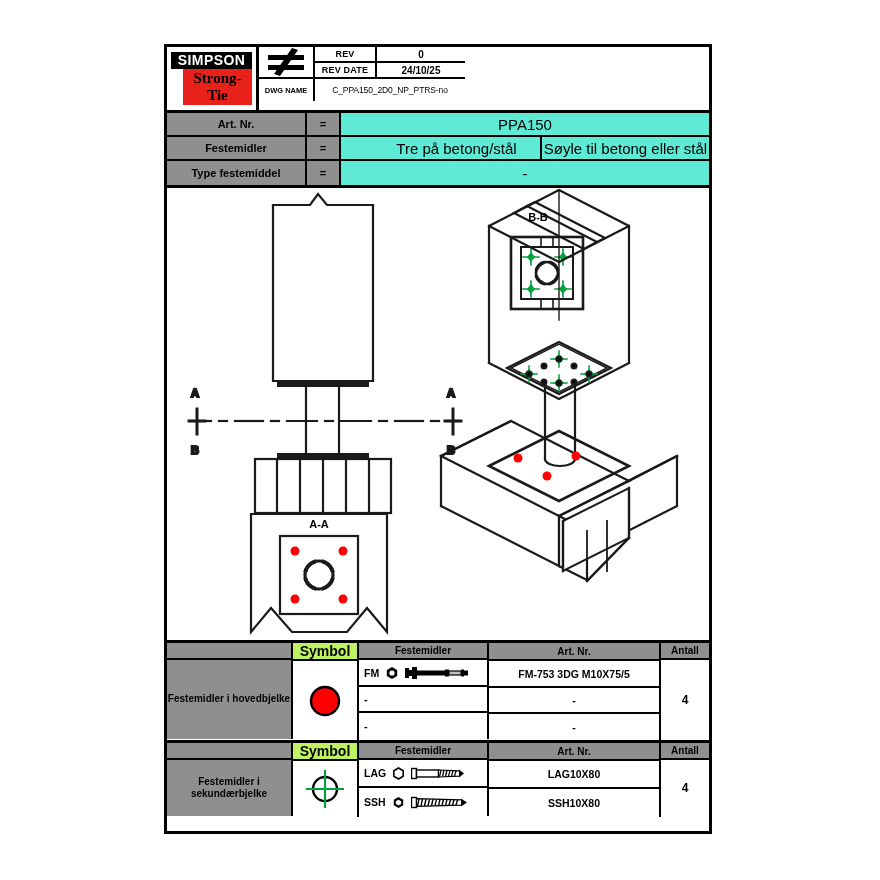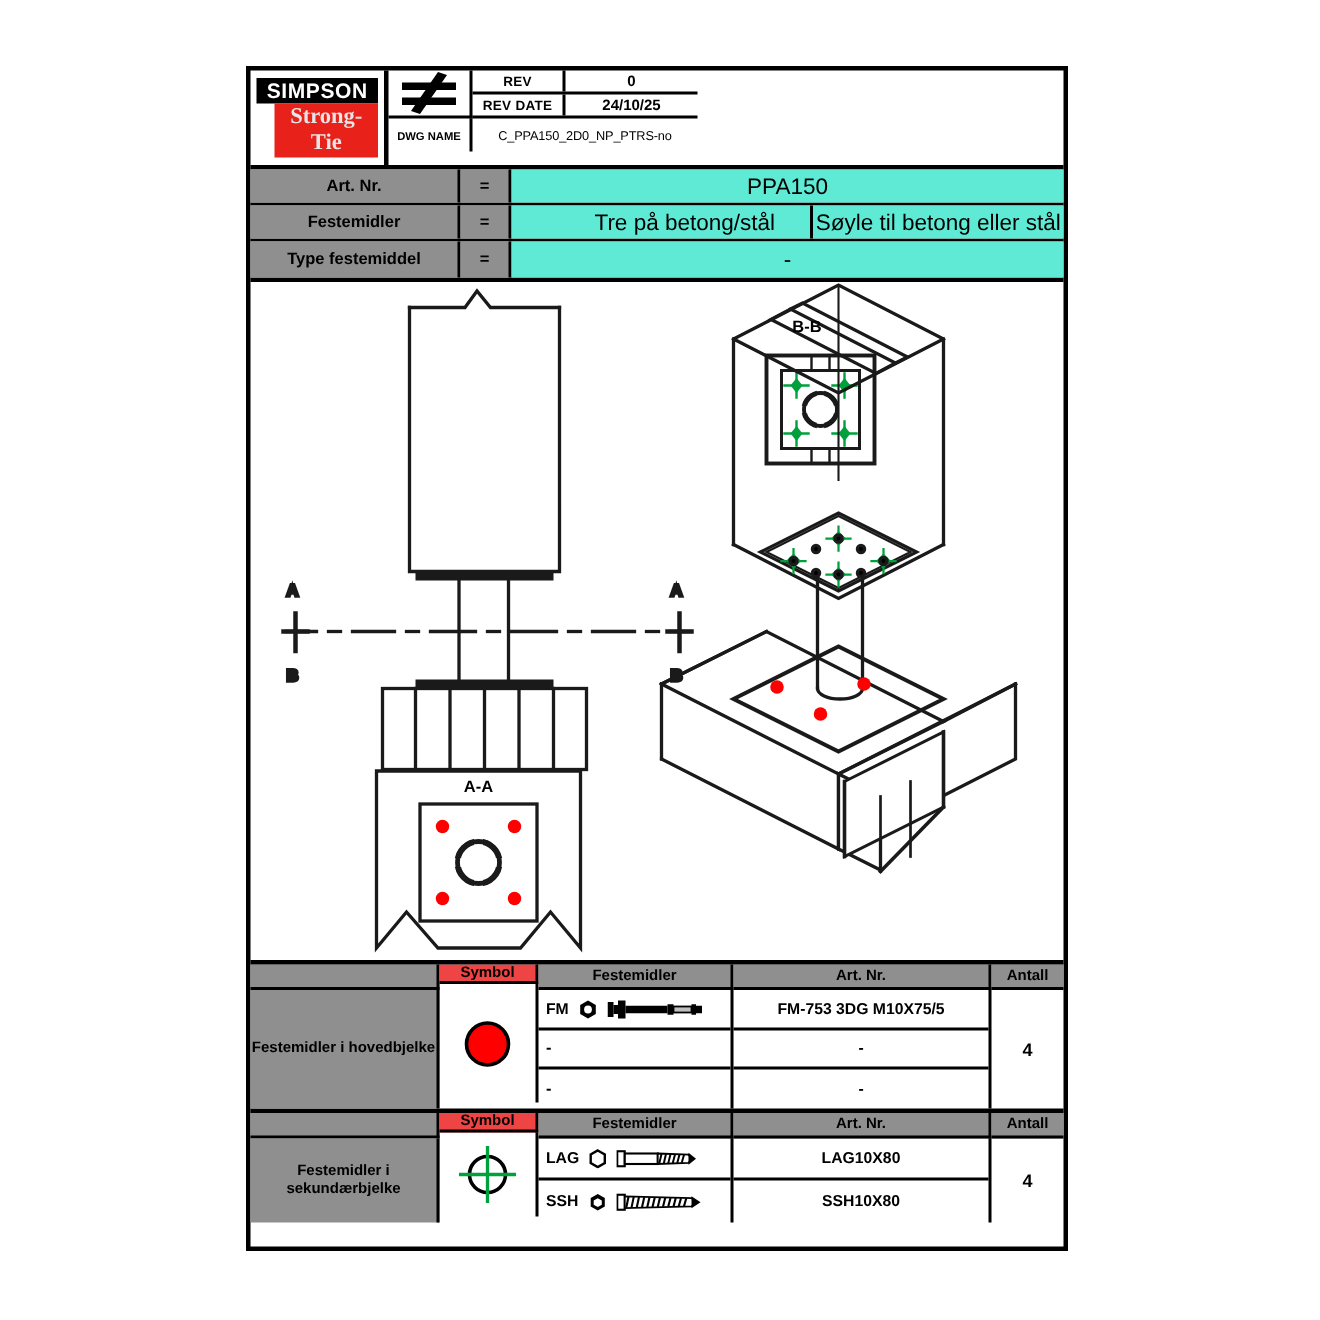--- a/index.html
+++ b/index.html
@@ -33,21 +33,21 @@
   }
   .logo-top {
     background: #000; color: #fff;
     font-weight: bold; font-size: 14px;
     letter-spacing: .4px;
     text-align: center;
     padding: 1px 2px;
     line-height: 1.1;
   }
   .logo-bot {
-    background: #e8221b; color: #e5e5e5;
+    background: #e8221b; color: #000000;
     font-family: "Liberation Serif", serif;
     font-weight: bold; font-size: 15px;
     text-align: center;
     padding: 1px 2px;
     line-height: 1.15;
     margin-left: 12px;
   }
   #title-cell {
     flex: 1;
     display: flex; align-items: center; justify-content: center;
@@ -133,22 +133,22 @@
     display: flex; align-items: center; justify-content: center;
     text-align: center;
     font-size: 10px; font-weight: bold; line-height: 1.25;
   }
   .c-desc.head { height: 17px; border-bottom: 2px solid #000; }
   .c-sym {
     width: 66px; border-right: 2px solid #000;
     display: flex; align-items: center; justify-content: center;
   }
   .c-sym.head {
-    background: #ef4444; border-bottom: 2px solid #000;
-    font-size: 10px; font-weight: bold;
+    background: #bef264; border-bottom: 2px solid #000;
+    font-size: 14px; font-weight: bold;
   }
   .c-fast {
     width: 130px; border-right: 2px solid #000;
   }
   .c-fast.head {
     background: #8f8f8f; border-bottom: 2px solid #000;
     display: flex; align-items: center; justify-content: center;
     font-size: 10px; font-weight: bold; height: 17px;
   }
   .c-art { flex: 1; border-right: 2px solid #000; }

